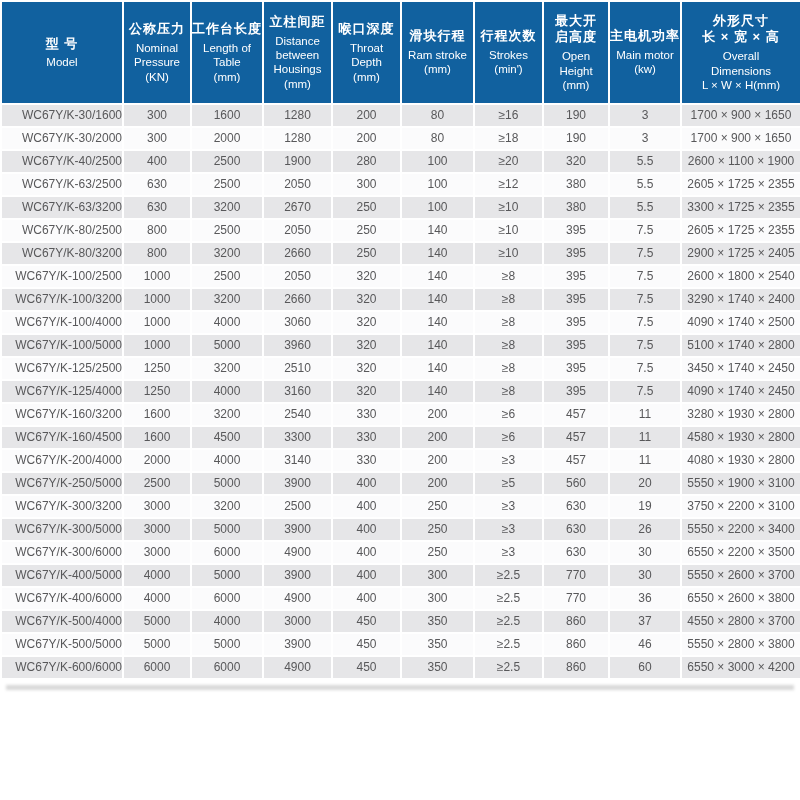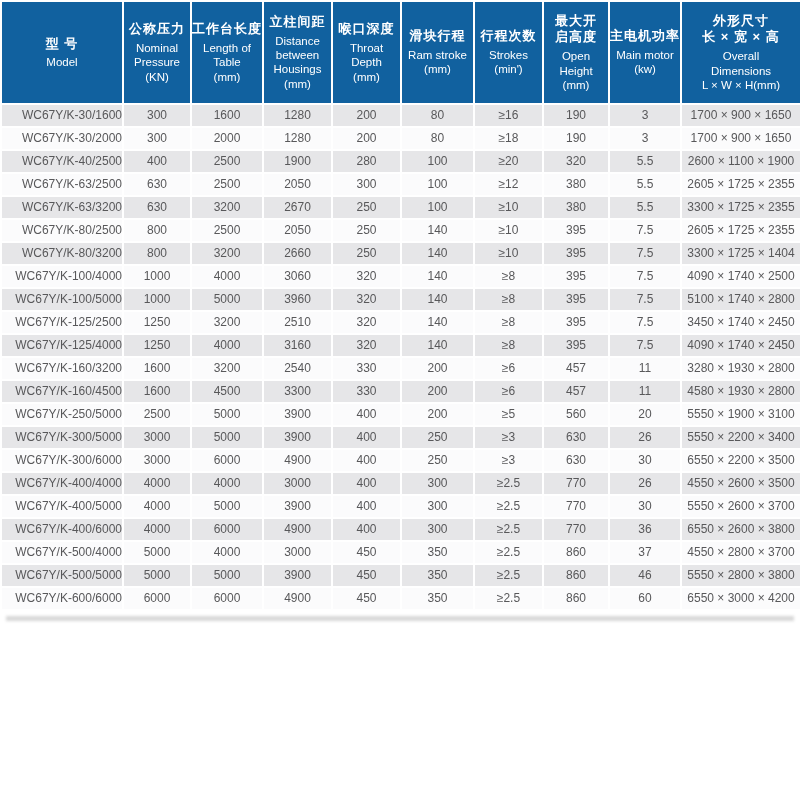--- a/index.html
+++ b/index.html
@@ -215,21 +215,45 @@
       <tr>
         <td class="model-cell">WC67Y/K-80/3200</td>
         <td>800</td>
         <td>3200</td>
         <td>2660</td>
         <td>250</td>
         <td>140</td>
         <td>≥10</td>
         <td>395</td>
         <td>7.5</td>
-        <td>3300 × 1725 × 1404</td>
+        <td>2900 × 1725 × 2405</td>
+      </tr>
+      <tr>
+        <td class="model-cell">WC67Y/K-100/2500</td>
+        <td>1000</td>
+        <td>2500</td>
+        <td>2050</td>
+        <td>320</td>
+        <td>140</td>
+        <td>≥8</td>
+        <td>395</td>
+        <td>7.5</td>
+        <td>2600 × 1800 × 2540</td>
+      </tr>
+      <tr>
+        <td class="model-cell">WC67Y/K-100/3200</td>
+        <td>1000</td>
+        <td>3200</td>
+        <td>2660</td>
+        <td>320</td>
+        <td>140</td>
+        <td>≥8</td>
+        <td>395</td>
+        <td>7.5</td>
+        <td>3290 × 1740 × 2400</td>
       </tr>
       <tr>
         <td class="model-cell">WC67Y/K-100/4000</td>
         <td>1000</td>
         <td>4000</td>
         <td>3060</td>
         <td>320</td>
         <td>140</td>
         <td>≥8</td>
         <td>395</td>
@@ -290,32 +314,56 @@
         <td>4500</td>
         <td>3300</td>
         <td>330</td>
         <td>200</td>
         <td>≥6</td>
         <td>457</td>
         <td>11</td>
         <td>4580 × 1930 × 2800</td>
       </tr>
       <tr>
+        <td class="model-cell">WC67Y/K-200/4000</td>
+        <td>2000</td>
+        <td>4000</td>
+        <td>3140</td>
+        <td>330</td>
+        <td>200</td>
+        <td>≥3</td>
+        <td>457</td>
+        <td>11</td>
+        <td>4080 × 1930 × 2800</td>
+      </tr>
+      <tr>
         <td class="model-cell">WC67Y/K-250/5000</td>
         <td>2500</td>
         <td>5000</td>
         <td>3900</td>
         <td>400</td>
         <td>200</td>
         <td>≥5</td>
         <td>560</td>
         <td>20</td>
         <td>5550 × 1900 × 3100</td>
       </tr>
       <tr>
+        <td class="model-cell">WC67Y/K-300/3200</td>
+        <td>3000</td>
+        <td>3200</td>
+        <td>2500</td>
+        <td>400</td>
+        <td>250</td>
+        <td>≥3</td>
+        <td>630</td>
+        <td>19</td>
+        <td>3750 × 2200 × 3100</td>
+      </tr>
+      <tr>
         <td class="model-cell">WC67Y/K-300/5000</td>
         <td>3000</td>
         <td>5000</td>
         <td>3900</td>
         <td>400</td>
         <td>250</td>
         <td>≥3</td>
         <td>630</td>
         <td>26</td>
         <td>5550 × 2200 × 3400</td>
@@ -324,32 +372,20 @@
         <td class="model-cell">WC67Y/K-300/6000</td>
         <td>3000</td>
         <td>6000</td>
         <td>4900</td>
         <td>400</td>
         <td>250</td>
         <td>≥3</td>
         <td>630</td>
         <td>30</td>
         <td>6550 × 2200 × 3500</td>
-      </tr>
-      <tr>
-        <td class="model-cell">WC67Y/K-400/4000</td>
-        <td>4000</td>
-        <td>4000</td>
-        <td>3000</td>
-        <td>400</td>
-        <td>300</td>
-        <td>≥2.5</td>
-        <td>770</td>
-        <td>26</td>
-        <td>4550 × 2600 × 3500</td>
       </tr>
       <tr>
         <td class="model-cell">WC67Y/K-400/5000</td>
         <td>4000</td>
         <td>5000</td>
         <td>3900</td>
         <td>400</td>
         <td>300</td>
         <td>≥2.5</td>
         <td>770</td>

